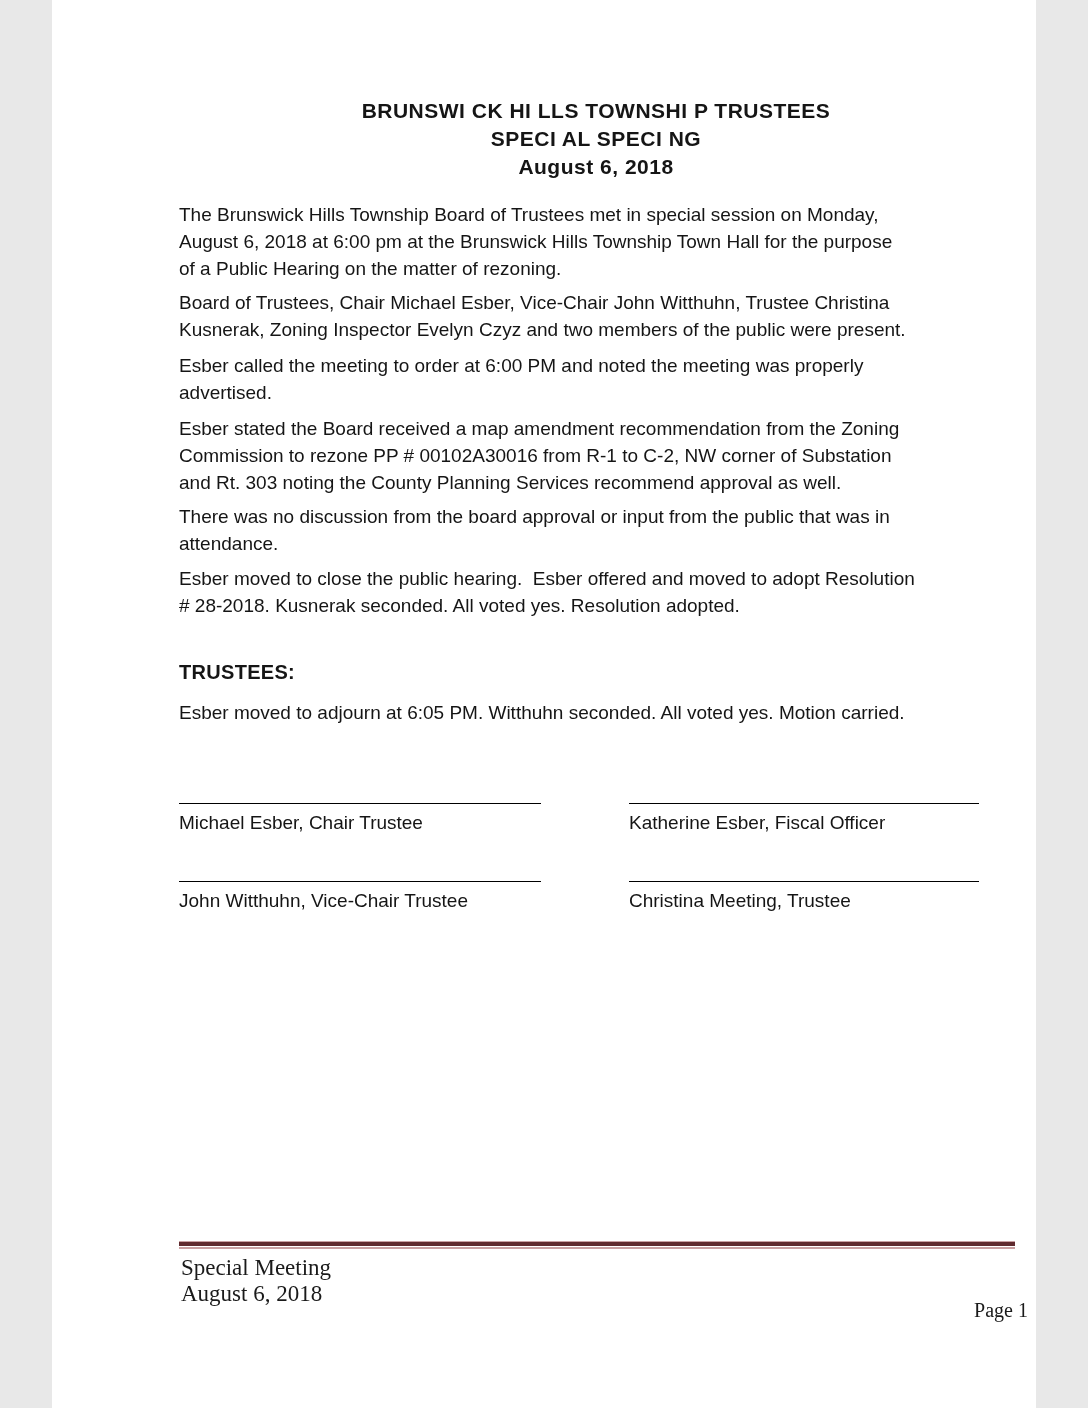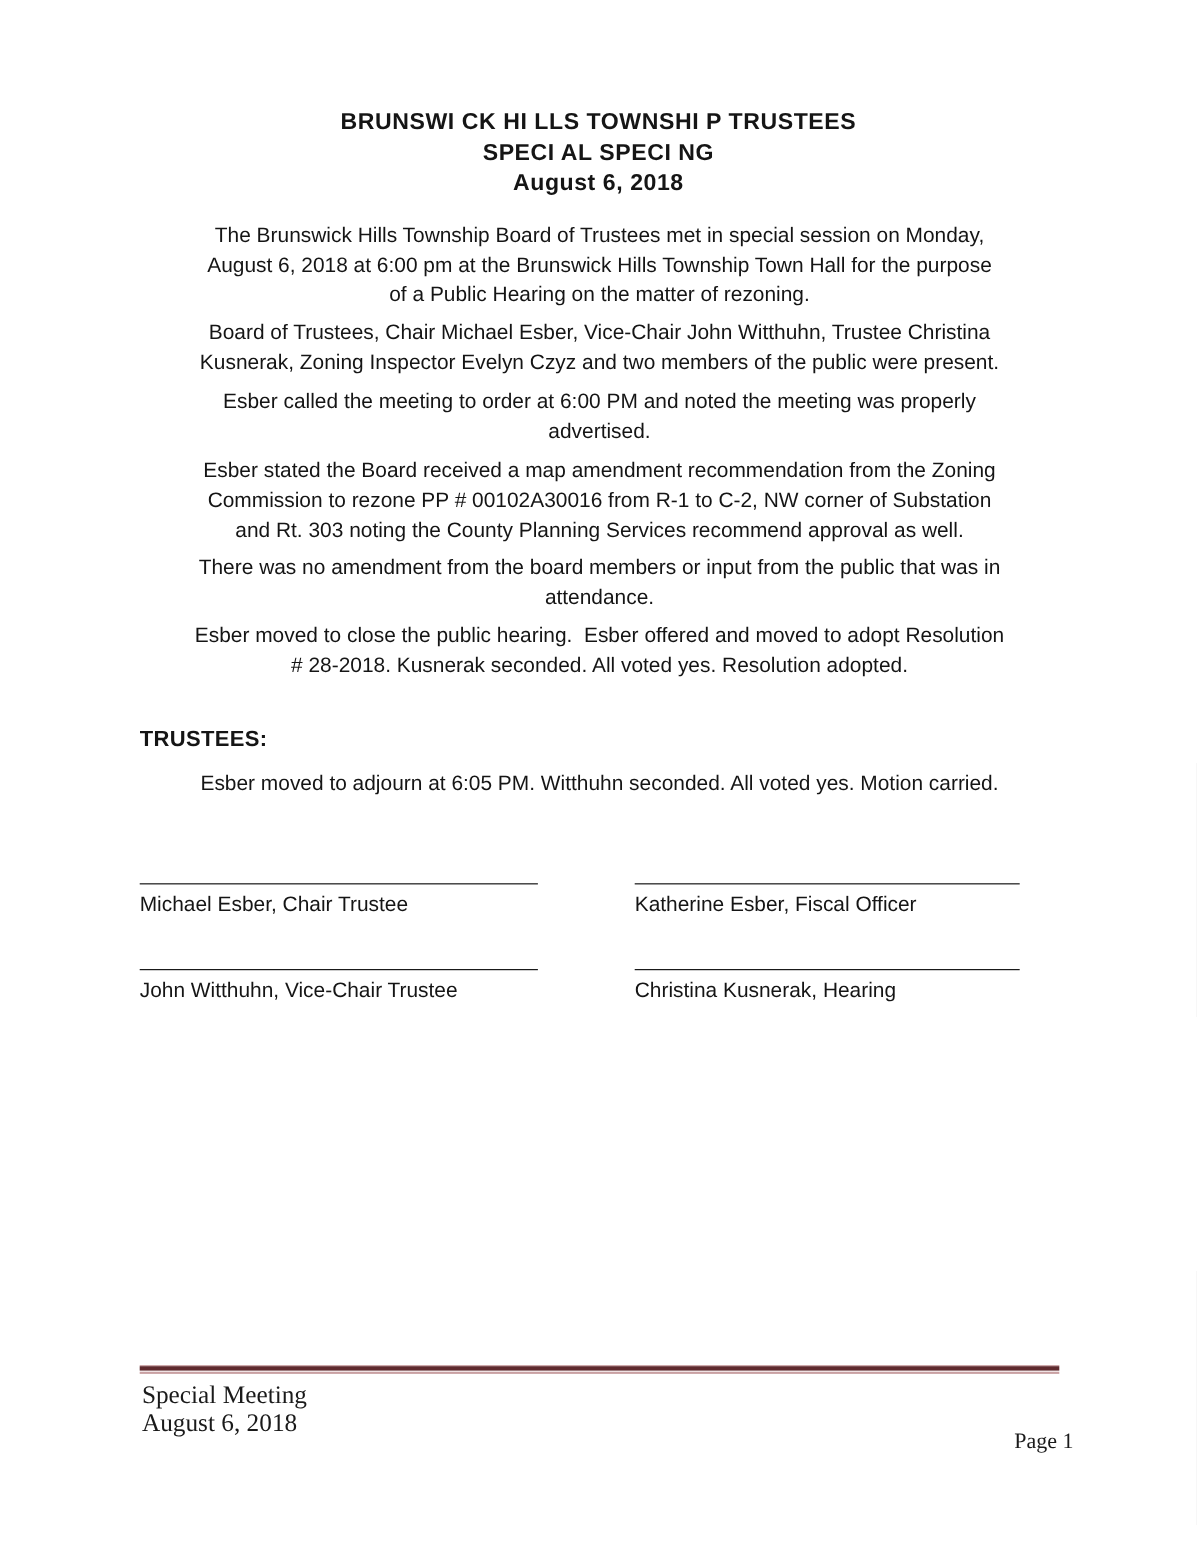--- a/index.html
+++ b/index.html
@@ -1,27 +1,27 @@
 <!DOCTYPE html>
 <html><head>
 <meta charset="utf-8">
 <style>
   * { margin: 0; padding: 0; box-sizing: border-box; }
   html, body { background: #e8e8e8; }
   .page {
     position: relative;
-    width: 1088px;
+    width: 984px;
     height: 1408px;
     background: #ffffff;
     margin: 0 auto;
     font-family: "Liberation Sans", sans-serif;
     color: #151515;
     overflow: hidden;
   }
-  .abs { position: absolute; text-align: center; }
+  .abs { position: absolute; }
   .title-block {
     left: 127px;
     top: 97px;
     width: 834px;
     text-align: center;
     font-weight: bold;
     font-size: 21px;
     line-height: 28px;
     letter-spacing: 0.5px;
   }
@@ -81,37 +81,37 @@
   <div class="abs para" style="top:201px">The Brunswick Hills Township Board of Trustees met in special session on Monday,
 August 6, 2018 at 6:00 pm at the Brunswick Hills Township Town Hall for the purpose
 of a Public Hearing on the matter of rezoning.</div>
   <div class="abs para" style="top:289px">Board of Trustees, Chair Michael Esber, Vice-Chair John Witthuhn, Trustee Christina
 Kusnerak, Zoning Inspector Evelyn Czyz and two members of the public were present.</div>
   <div class="abs para" style="top:352px">Esber called the meeting to order at 6:00 PM and noted the meeting was properly
 advertised.</div>
   <div class="abs para" style="top:415px">Esber stated the Board received a map amendment recommendation from the Zoning
 Commission to rezone PP # 00102A30016 from R-1 to C-2, NW corner of Substation
 and Rt. 303 noting the County Planning Services recommend approval as well.</div>
-  <div class="abs para" style="top:503px">There was no amendment from the board members or input from the public that was in
+  <div class="abs para" style="top:503px">There was no discussion from the board approval or input from the public that was in
 attendance.</div>
   <div class="abs para" style="top:565px">Esber moved to close the public hearing.  Esber offered and moved to adopt Resolution
 # 28-2018. Kusnerak seconded. All voted yes. Resolution adopted.</div>
 
   <div class="abs adjourn-heading" style="top:661px">TRUSTEES:</div>
   <div class="abs para" style="top:699px">Esber moved to adjourn at 6:05 PM. Witthuhn seconded. All voted yes. Motion carried.</div>
 
   <div class="abs sig-line" style="top:803px; left:127px; width:362px"></div>
   <div class="abs sig-line" style="top:803px; left:577px; width:350px"></div>
   <div class="abs sig-name" style="top:810px; left:127px">Michael Esber, Chair Trustee</div>
   <div class="abs sig-name" style="top:810px; left:577px">Katherine Esber, Fiscal Officer</div>
 
   <div class="abs sig-line" style="top:881px; left:127px; width:362px"></div>
   <div class="abs sig-line" style="top:881px; left:577px; width:350px"></div>
   <div class="abs sig-name" style="top:888px; left:127px">John Witthuhn, Vice-Chair Trustee</div>
-  <div class="abs sig-name" style="top:888px; left:577px">Christina Kusnerak, Hearing</div>
+  <div class="abs sig-name" style="top:888px; left:577px">Christina Meeting, Trustee</div>
 
   <div class="abs footer-rule" style="top:1241px">
     <div class="rule-light-top" style="background: rgb(201, 160, 162);"></div>
     <div class="rule-dark" style="background: rgb(95, 42, 46);"></div>
     <div class="rule-light-bottom" style="background: rgb(201, 160, 162);"></div>
   </div>
   <div class="abs footer-text" style="top:1255px">Special Meeting</div>
   <div class="abs footer-text" style="top:1281px">August 6, 2018</div>
   <div class="abs page-number" style="top:1299px">Page 1</div>
 

